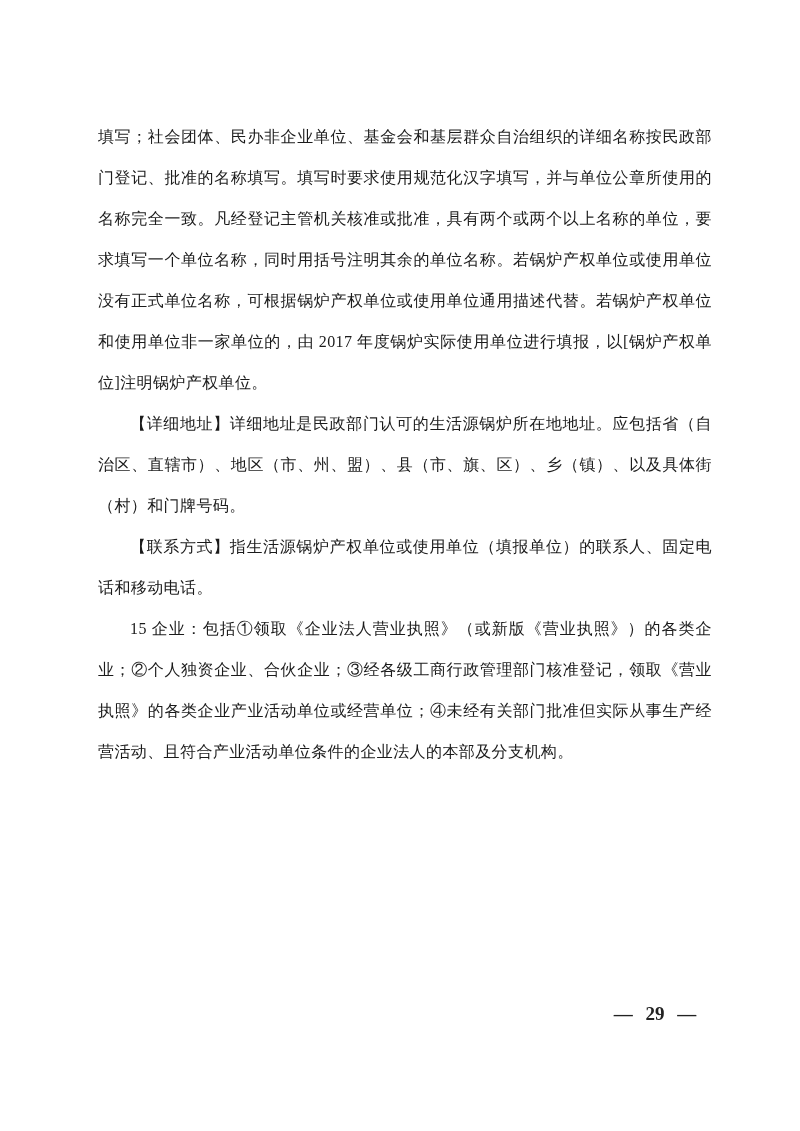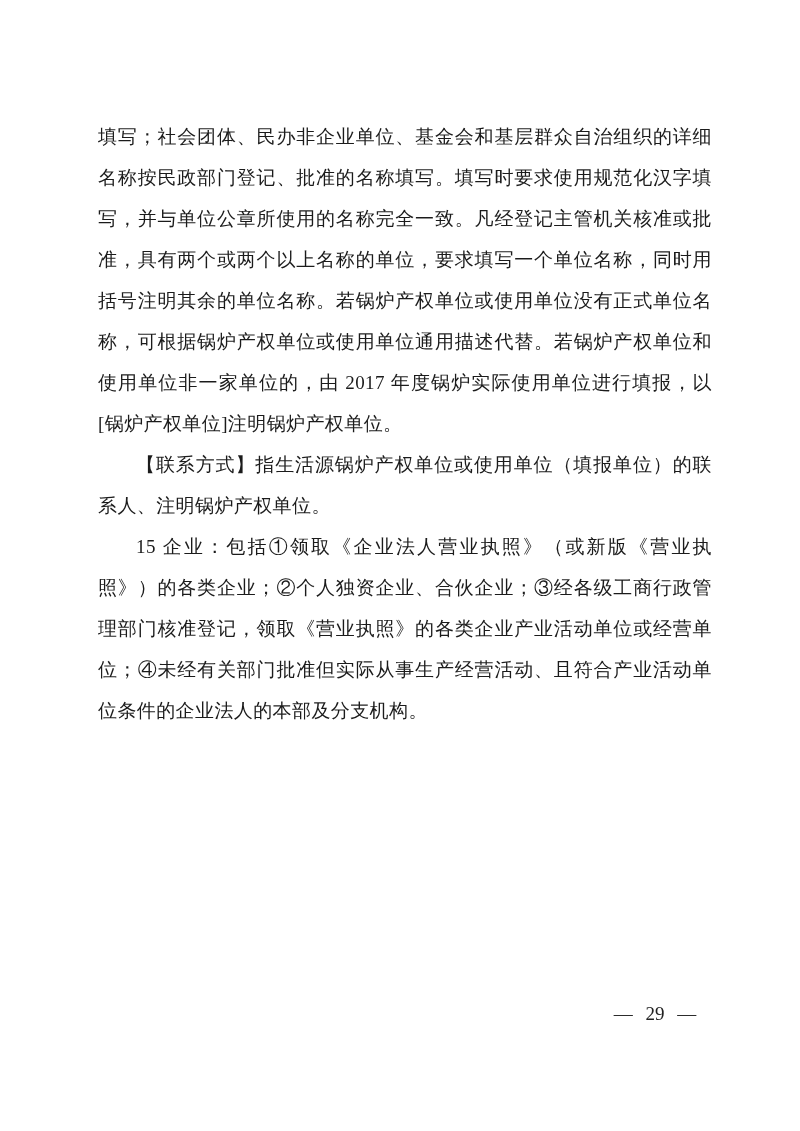--- a/index.html
+++ b/index.html
@@ -13,21 +13,21 @@
     height: 1131px;
     background: #ffffff;
     overflow: hidden;
     font-family: "Liberation Serif", "DejaVu Serif", serif;
   }
   .content {
     position: absolute;
     left: 98px;
     top: 116px;
     width: 614px;
-    font-size: 19px;
+    font-size: 16px;
     line-height: 41px;
     color: #1b1b1b;
     text-align: justify;
     text-justify: inter-ideograph;
     letter-spacing: 0.4px;
   }
   .content p {
     margin: 0;
     padding: 0;
   }
@@ -38,25 +38,27 @@
     position: absolute;
     top: 1001px;
     left: 585px;
     width: 140px;
     text-align: center;
     font-size: 19px;
     line-height: 26px;
     color: #222222;
     word-spacing: 8px;
     white-space: nowrap;
+    font-weight: bold;
   }
 </style>
 </head>
 <body>
 
 <div class="page">
   <div class="content">
     <p>填写；社会团体、民办非企业单位、基金会和基层群众自治组织的详细名称按民政部门登记、批准的名称填写。填写时要求使用规范化汉字填写，并与单位公章所使用的名称完全一致。凡经登记主管机关核准或批准，具有两个或两个以上名称的单位，要求填写一个单位名称，同时用括号注明其余的单位名称。若锅炉产权单位或使用单位没有正式单位名称，可根据锅炉产权单位或使用单位通用描述代替。若锅炉产权单位和使用单位非一家单位的，由 2017 年度锅炉实际使用单位进行填报，以[锅炉产权单位]注明锅炉产权单位。</p>
-    <p class="indent">【联系方式】指生活源锅炉产权单位或使用单位（填报单位）的联系人、注明锅炉产权单位。</p>
+    <p class="indent">【详细地址】详细地址是民政部门认可的生活源锅炉所在地地址。应包括省（自治区、直辖市）、地区（市、州、盟）、县（市、旗、区）、乡（镇）、以及具体街（村）和门牌号码。</p>
+    <p class="indent">【联系方式】指生活源锅炉产权单位或使用单位（填报单位）的联系人、固定电话和移动电话。</p>
     <p class="indent">15 企业：包括①领取《企业法人营业执照》（或新版《营业执照》）的各类企业；②个人独资企业、合伙企业；③经各级工商行政管理部门核准登记，领取《营业执照》的各类企业产业活动单位或经营单位；④未经有关部门批准但实际从事生产经营活动、且符合产业活动单位条件的企业法人的本部及分支机构。</p>
   </div>
   <div class="page-number">— 29 —</div>
 </div>
 
 </body></html>

